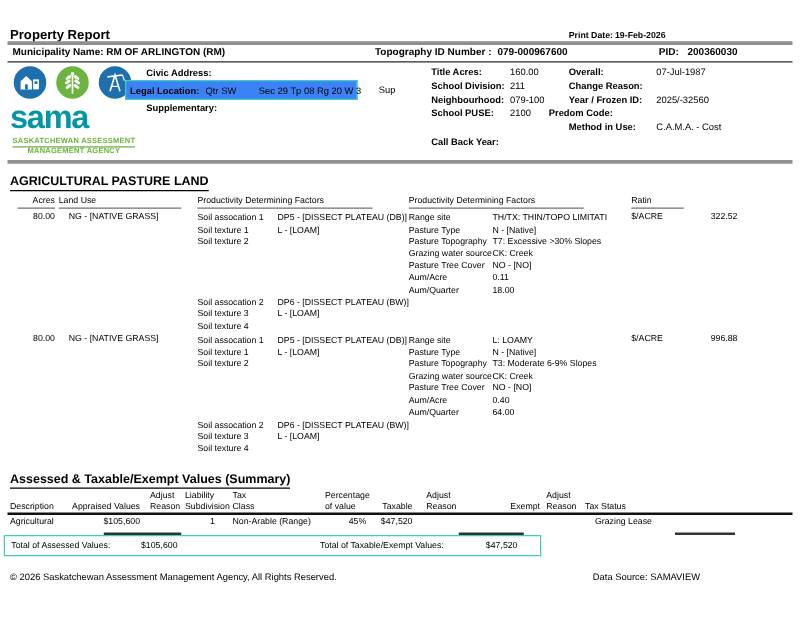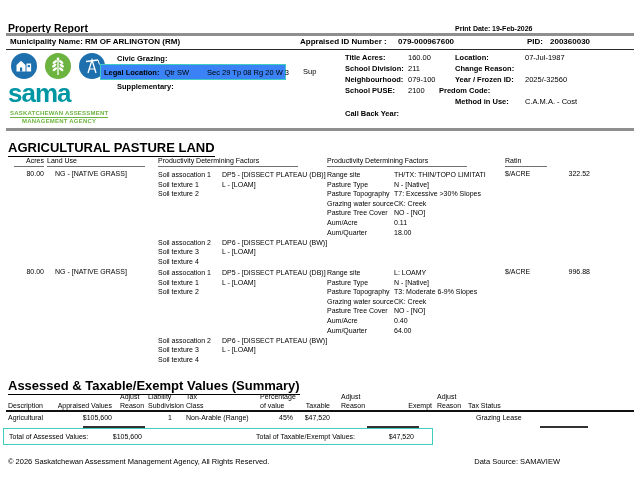--- a/index.html
+++ b/index.html
@@ -19,21 +19,21 @@
   .caption1{border-bottom:1px solid #6cb33f;padding-bottom:1px;}
   
   .legalbox{position:absolute;left:100px;top:64px;width:184px;height:14px;
             border:1.8px solid #3fcdc2;display:flex;align-items:center;background:#3b82f6;}
   .legalbox span{white-space:nowrap;}
   
   .dline{position:absolute;white-space:nowrap;height:11px;line-height:11px;}
   .dl1{display:inline-block;width:63px;font-weight:bold;}
   .dl2{display:inline-block;width:70px;font-weight:bold;}
   
-  .sectitle{font-weight:bold;font-size:13px;border-bottom:1px solid #000;padding-bottom:1px;}
+  .sectitle{font-weight:bold;font-size:10px;border-bottom:1px solid #000;padding-bottom:1px;}
   
   .phead{position:absolute;font-size:7px;border-bottom:1.5px solid #707070;padding-bottom:1px;line-height:9px;}
   .rowgroup{position:absolute;left:0;width:640px;font-size:7px;}
   .pline{height:9.6px;line-height:9.6px;white-space:nowrap;}
   .pl{display:inline-block;}
   .w64{width:64px;}
   .w67{width:67px;}
   .w43{width:43px;}
   .soilcol{position:absolute;left:158px;top:0;}
   .factcol{position:absolute;left:327px;top:0;}
@@ -60,21 +60,21 @@
 
 <div class="page">
 
   <span class="abs title" style="left:8px;top:22px;">Property Report</span>
   <span class="abs b" style="left:455px;top:25px;font-size:7px;">Print Date:</span>
   <span class="abs b" style="left:492px;top:25px;font-size:7px;">19-Feb-2026</span>
   <div class="rule-thick" style="top:33px;"></div>
 
   <span class="abs muni" style="left:10px;top:37px;">Municipality Name:</span>
   <span class="abs muni" style="left:85px;top:37px;">RM OF ARLINGTON (RM)</span>
-  <span class="abs muni" style="left:300px;top:37px;">Appraised ID Number :</span>
+  <span class="abs muni" style="left:300px;top:37px;">Topography ID Number :</span>
   <span class="abs muni" style="left:398px;top:37px;">079-000967600</span>
   <span class="abs muni" style="left:527px;top:37px;">PID:</span>
   <span class="abs muni" style="left:550px;top:37px;">200360030</span>
   <div class="rule-thin" style="top:48.5px;"></div>
 
   <div class="abs" style="left:10px;top:52px;">
     <svg width="96" height="28" viewBox="0 0 96 28">
       <g>
         <circle cx="14" cy="14" r="13" fill="#1e6fad"></circle>
         <path d="M6.5 13 L11 8.8 L15.5 13 L15.5 19.5 L6.5 19.5 Z" fill="#ffffff"></path>
@@ -99,36 +99,36 @@
         <line x1="78.8" y1="17" x2="85.2" y2="17" stroke="#ffffff" stroke-width="1"></line>
         <line x1="76" y1="9.5" x2="88" y2="8" stroke="#ffffff" stroke-width="1.4"></line>
         <line x1="88" y1="8" x2="89.5" y2="12.5" stroke="#ffffff" stroke-width="1"></line>
       </g>
     </svg>
   </div>
   <span class="abs wordmark" style="left:8px;top:78px;">sama</span>
   <span class="abs caption caption1" style="left:10px;top:110px;">SASKATCHEWAN ASSESSMENT</span>
   <span class="abs caption" style="left:22px;top:118px;">MANAGEMENT AGENCY</span>
 
-  <span class="abs b" style="left:117px;top:54px;">Civic Grazing:</span>
+  <span class="abs b" style="left:117px;top:54px;">Civic Address:</span>
   <div class="legalbox">
     <span class="b" style="margin-left:3px;">Legal Location:</span>
     <span style="margin-left:5px;">Qtr SW</span>
     <span style="margin-left:18px;">Sec 29  Tp 08  Rg 20  W 3</span>
   </div>
   <span class="abs" style="left:303px;top:67px;">Sup</span>
   <span class="abs b" style="left:117px;top:82px;">Supplementary:</span>
 
   <div class="dline" style="left:345px;top:52px;"><span class="dl1">Title Acres:</span><span>160.00</span></div>
   <div class="dline" style="left:345px;top:63px;"><span class="dl1">School Division:</span><span>211</span></div>
   <div class="dline" style="left:345px;top:74px;"><span class="dl1">Neighbourhood:</span><span>079-100</span></div>
   <div class="dline" style="left:345px;top:85px;"><span class="dl1">School PUSE:</span><span>2100</span></div>
   <div class="dline" style="left:345px;top:108px;"><span class="dl1">Call Back Year:</span><span></span></div>
 
-  <div class="dline" style="left:455px;top:52px;"><span class="dl2">Location:</span><span>07-Jul-1987</span></div>
+  <div class="dline" style="left:455px;top:52px;"><span class="dl2">Overall:</span><span>07-Jul-1987</span></div>
   <div class="dline" style="left:455px;top:63px;"><span class="dl2">Change Reason:</span><span></span></div>
   <div class="dline" style="left:455px;top:74px;"><span class="dl2">Year / Frozen ID:</span><span>2025/-32560</span></div>
   <div class="dline" style="left:439px;top:85px;"><span class="dl2">Predom Code:</span><span></span></div>
   <div class="dline" style="left:455px;top:96px;"><span class="dl2">Method in Use:</span><span>C.A.M.A. - Cost</span></div>
 
   <div class="rule-thick" style="top:128px;"></div>
 
   <span class="abs sectitle" style="left:8px;top:140px;">AGRICULTURAL PASTURE LAND</span>
 
   <span class="phead" style="left:14px;top:156px;width:30px;text-align:right;">Acres</span>

